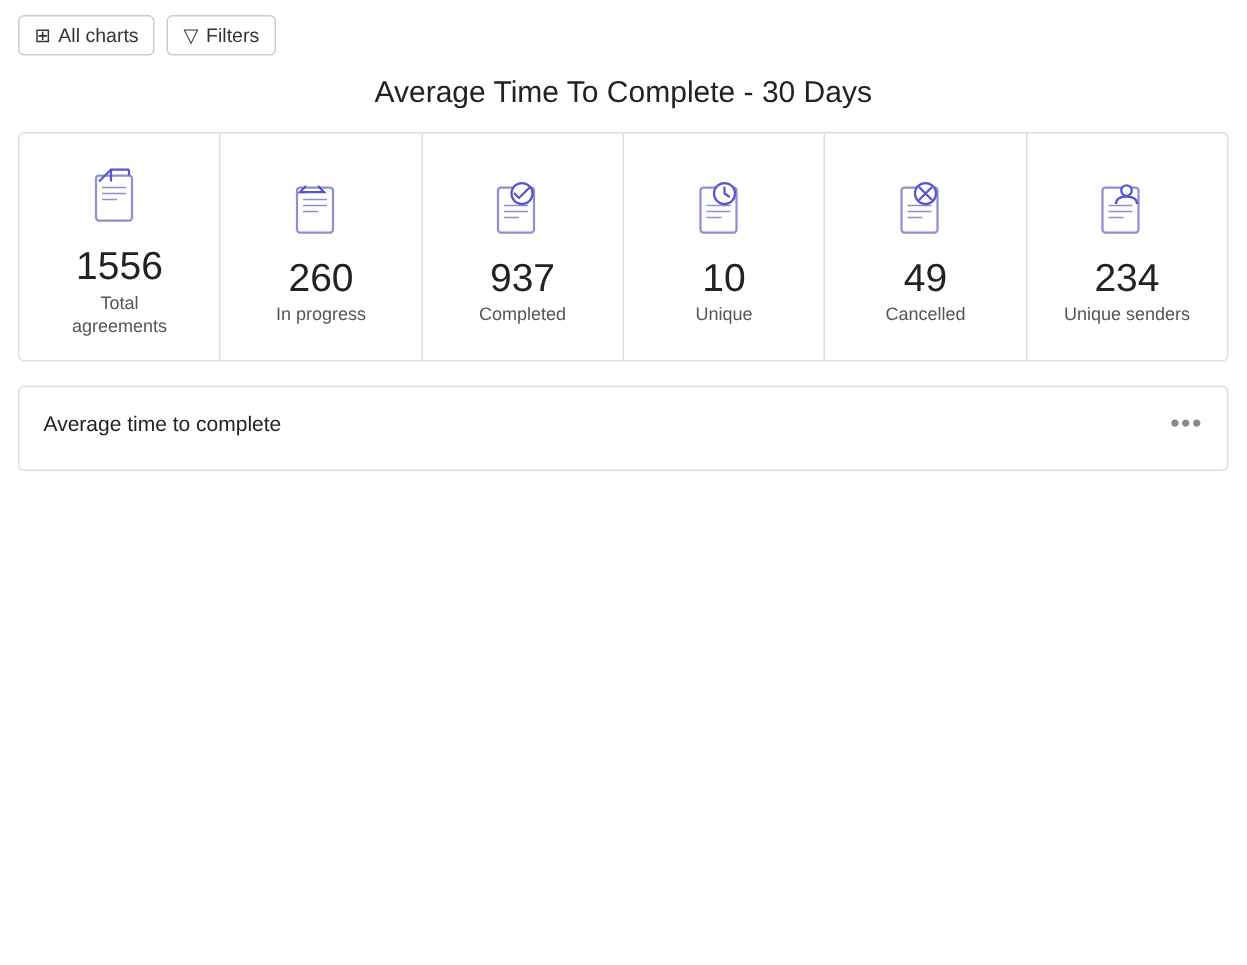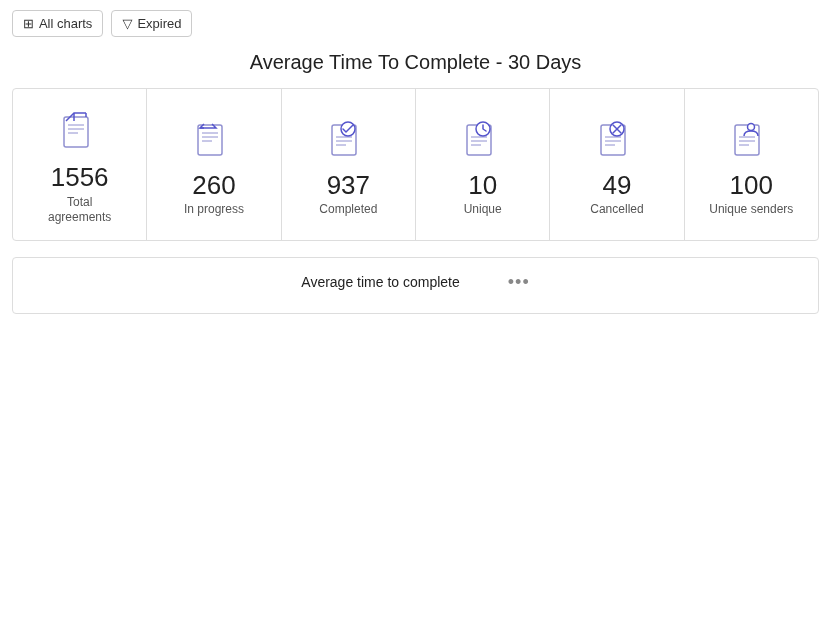--- a/index.html
+++ b/index.html
@@ -87,21 +87,21 @@
     }
 
     
     .gauge-panel {
       border: 1px solid #ddd;
       border-radius: 4px;
       padding: 14px 16px 20px;
     }
     .gauge-header {
       display: flex;
-      justify-content: center;
+      justify-content: space-between;
       align-items: center;
       margin-bottom: 0;
       gap: 48px;
     }
     .gauge-title {
       font-size: 14px;
       color: #222;
       font-weight: 500;
     }
     .gauge-menu {
@@ -131,21 +131,21 @@
 </head>
 <body>
 
 <div class="top-bar">
   <button class="btn">
     <span class="icon-glyph">⊞</span>
     <span>All charts</span>
   </button>
   <button class="btn">
     <span>▽</span>
-    <span>Expired</span>
+    <span>Filters</span>
   </button>
 </div>
 
 <h1 class="page-title">Average Time To Complete - 30 Days</h1>
 
 <div class="stats-row">
 
   <div class="stat-card">
     <div class="stat-icon">
       <svg viewBox="0 0 44 44" fill="none">
@@ -228,21 +228,21 @@
     <div class="stat-icon">
       <svg viewBox="0 0 44 44" fill="none">
         <rect x="6" y="8" width="24" height="30" rx="2" stroke="#9090d0" stroke-width="1.5" fill="white"></rect>
         <line x1="10" y1="20" x2="26" y2="20" stroke="#9090d0" stroke-width="1"></line>
         <line x1="10" y1="24" x2="26" y2="24" stroke="#9090d0" stroke-width="1"></line>
         <line x1="10" y1="28" x2="20" y2="28" stroke="#9090d0" stroke-width="1"></line>
         <circle cx="22" cy="10" r="3.5" stroke="#5555cc" stroke-width="1.5" fill="white"></circle>
         <path d="M15 19 Q15 14 22 14 Q29 14 29 19" stroke="#5555cc" stroke-width="1.5" fill="none"></path>
       </svg>
     </div>
-    <div class="stat-number">100</div>
+    <div class="stat-number">234</div>
     <div class="stat-label">Unique senders</div>
   </div>
 
 </div>
 
 <div class="gauge-panel">
   <div class="gauge-header">
     <span class="gauge-title">Average time to complete</span>
     <div class="gauge-menu">
       <span>•••</span>

